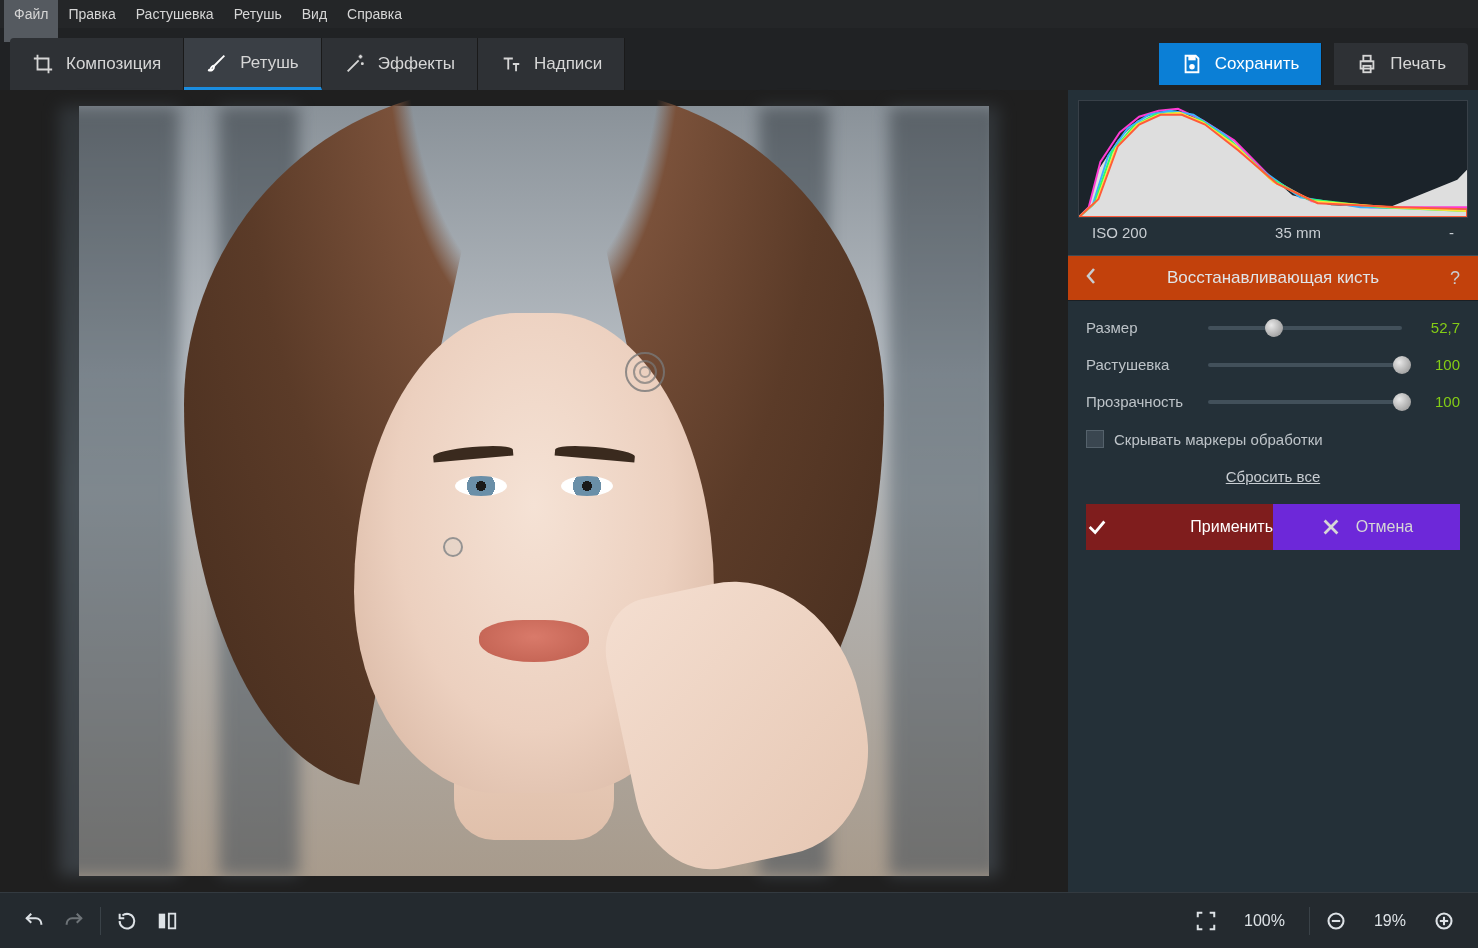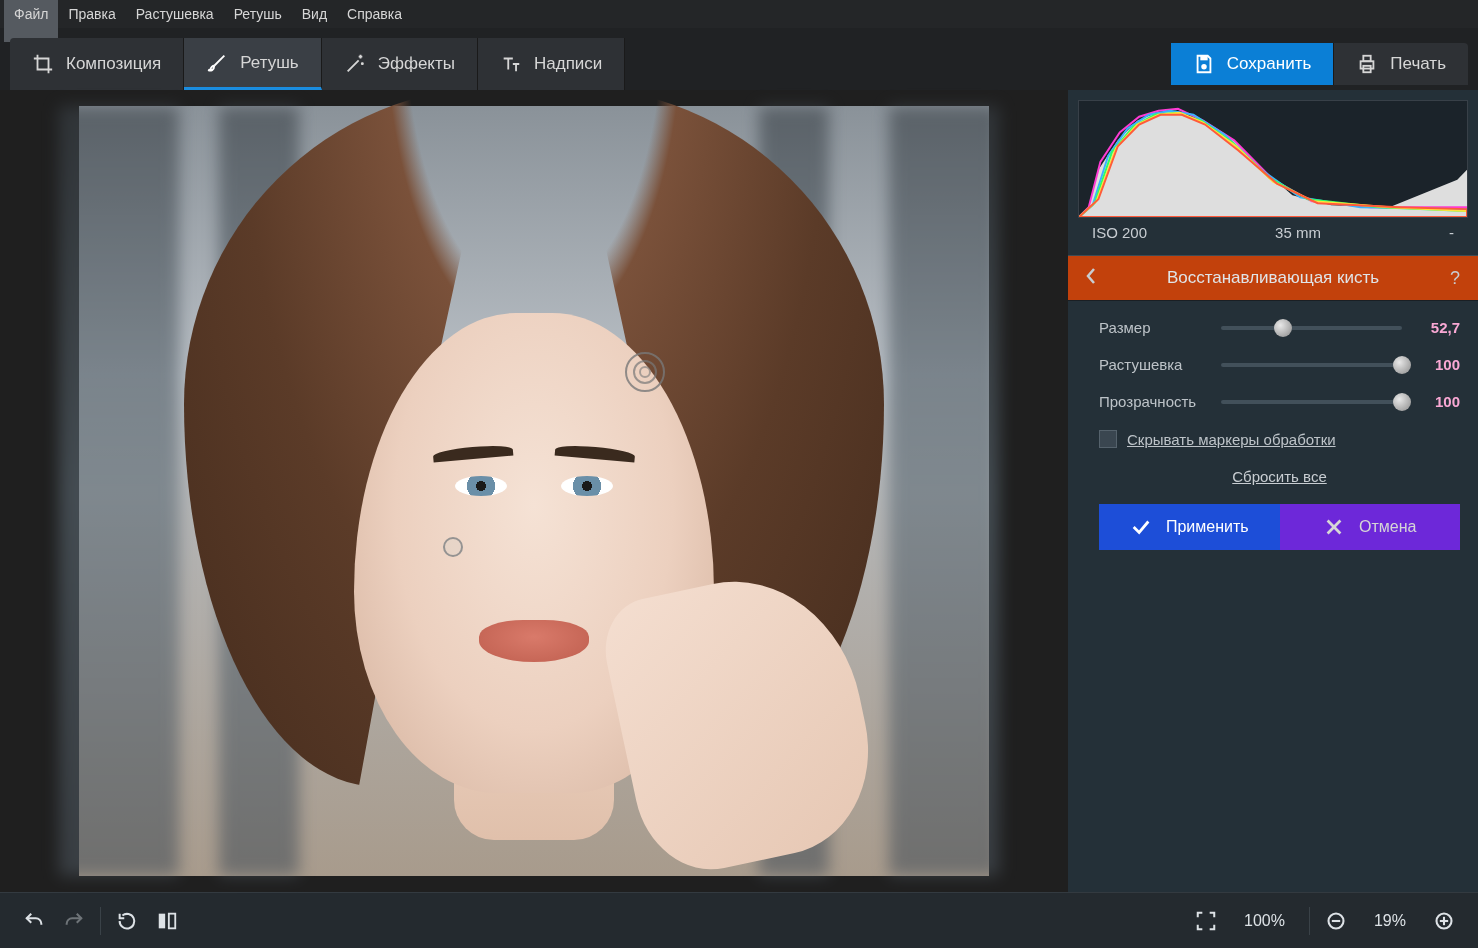--- a/index.html
+++ b/index.html
@@ -9,21 +9,21 @@
 .menubar { height: 28px; display: flex; align-items: center; padding: 0 4px; background: #242628; gap: 0; }
 .menubar-item { padding: 20px 10px; font-size: 14px; cursor: pointer; color: #d6d6d6; }
 .menubar-item.active { background: #555a60; }
 
 
 .toolbar { height: 62px; display: flex; align-items: stretch; background: #202224; padding: 10px 10px 0 10px; gap: 0; }
 .tool-tab { display: flex; align-items: center; gap: 12px; padding: 0 22px; background: #2e3135; font-size: 17px; color: #d6d6d6; border-right: 1px solid #1a1a1a; cursor: pointer; position: relative; }
 .tool-tab:first-child { border-radius: 4px 0 0 0; }
 .tool-tab.active { background: #3a3f45; border-bottom: 3px solid #1a8de0; }
 .toolbar-spacer { flex: 1; }
-.toolbar-right { display: flex; align-items: center; gap: 0; }
+.toolbar-right { display: flex; align-items: center; gap: 12px; }
 .right-btn { display: flex; align-items: center; gap: 12px; padding: 0 22px; height: 42px; font-size: 17px; cursor: pointer; background: #2e3135; border-right: 1px solid #1a1a1a; }
 .right-btn.primary { background: #0b7fd6; color: #fff; }
 .right-btn:last-child { border-right: none; border-radius: 0 4px 0 0; }
 
 .ico { width: 22px; height: 22px; display: inline-flex; align-items: center; justify-content: center; }
 .ico svg { width: 100%; height: 100%; }
 
 
 .main { display: flex; height: calc(948px - 28px - 62px - 56px); }
 
@@ -56,37 +56,37 @@
 .histogram-box { padding: 10px 10px 4px 10px; }
 .histogram { height: 118px; background: #1b232a; position: relative; overflow: hidden; border: 1px solid #384048; }
 .histogram svg { width: 100%; height: 100%; display: block; }
 .meta-row { display: flex; justify-content: space-between; padding: 6px 14px 10px 14px; font-size: 15px; color: #c8cdd2; }
 
 .panel-header { display: flex; align-items: center; height: 46px; background: #c2410c; border-top: 1px solid #3e4b54; border-bottom: 1px solid #1a1f24; padding: 0 12px; }
 .panel-back { width: 22px; text-align: center; font-size: 20px; cursor: pointer; color: #c8cdd2; }
 .panel-title { flex: 1; text-align: center; font-size: 17px; color: #e0e4e8; }
 .panel-help { width: 22px; text-align: center; font-size: 18px; cursor: pointer; color: #c8cdd2; }
 
-.panel-body { padding: 18px 18px; margin-left: 13px; }
+.panel-body { padding: 18px 18px; }
 .slider-row { display: flex; align-items: center; gap: 12px; margin-bottom: 20px; }
 .slider-label { width: 110px; font-size: 15px; color: #bdc3c8; }
 .slider-track { flex: 1; height: 4px; background: #42505a; position: relative; border-radius: 2px; cursor: pointer; }
 .slider-knob { position: absolute; top: 50%; transform: translate(-50%, -50%); width: 18px; height: 18px; border-radius: 50%; background: radial-gradient(circle at 35% 35%, #e8e8e8, #8a8a8a); }
-.slider-val { width: 46px; text-align: right; font-size: 15px; color: #f9a8d4; font-weight: bold; }
+.slider-val { width: 46px; text-align: right; font-size: 15px; color: #84cc16; }
 
 .check-row { display: flex; align-items: center; gap: 10px; margin: 10px 0 20px 0; }
 .checkbox { width: 18px; height: 18px; background: #3a4650; border: 1px solid #55626c; cursor: pointer; }
-.check-label { font-size: 15px; color: #bdc3c8; text-decoration: underline; }
+.check-label { font-size: 15px; color: #bdc3c8; }
 
 .reset-row { text-align: center; margin-bottom: 18px; }
 .reset-link { font-size: 15px; color: #c8cdd2; text-decoration: underline; cursor: pointer; }
 
 .action-row { display: flex; gap: 0; }
 .action-btn { flex: 1; height: 46px; display: flex; align-items: center; justify-content: center; gap: 14px; font-size: 16px; cursor: pointer; }
-.action-btn.apply { background: #1d4ed8; color: #fff; }
+.action-btn.apply { background: #7f1d1d; color: #fff; justify-content: space-between; }
 .action-btn.cancel { background: #6d28d9; color: #d6d6d6; }
 
 
 .bottom { height: 56px; display: flex; align-items: center; background: #242a2f; padding: 0 14px; border-top: 1px solid #333a40; }
 .bbtn { width: 40px; height: 40px; display: flex; align-items: center; justify-content: center; cursor: pointer; color: #c8cdd2; border-radius: 3px; }
 .bottom-spacer { flex: 1; }
 .zoom-val { padding: 0 18px; font-size: 16px; color: #dde2e6; }
 .vr { width: 1px; height: 28px; background: #3a4248; margin: 0 6px; }
 </style>
 </head>

